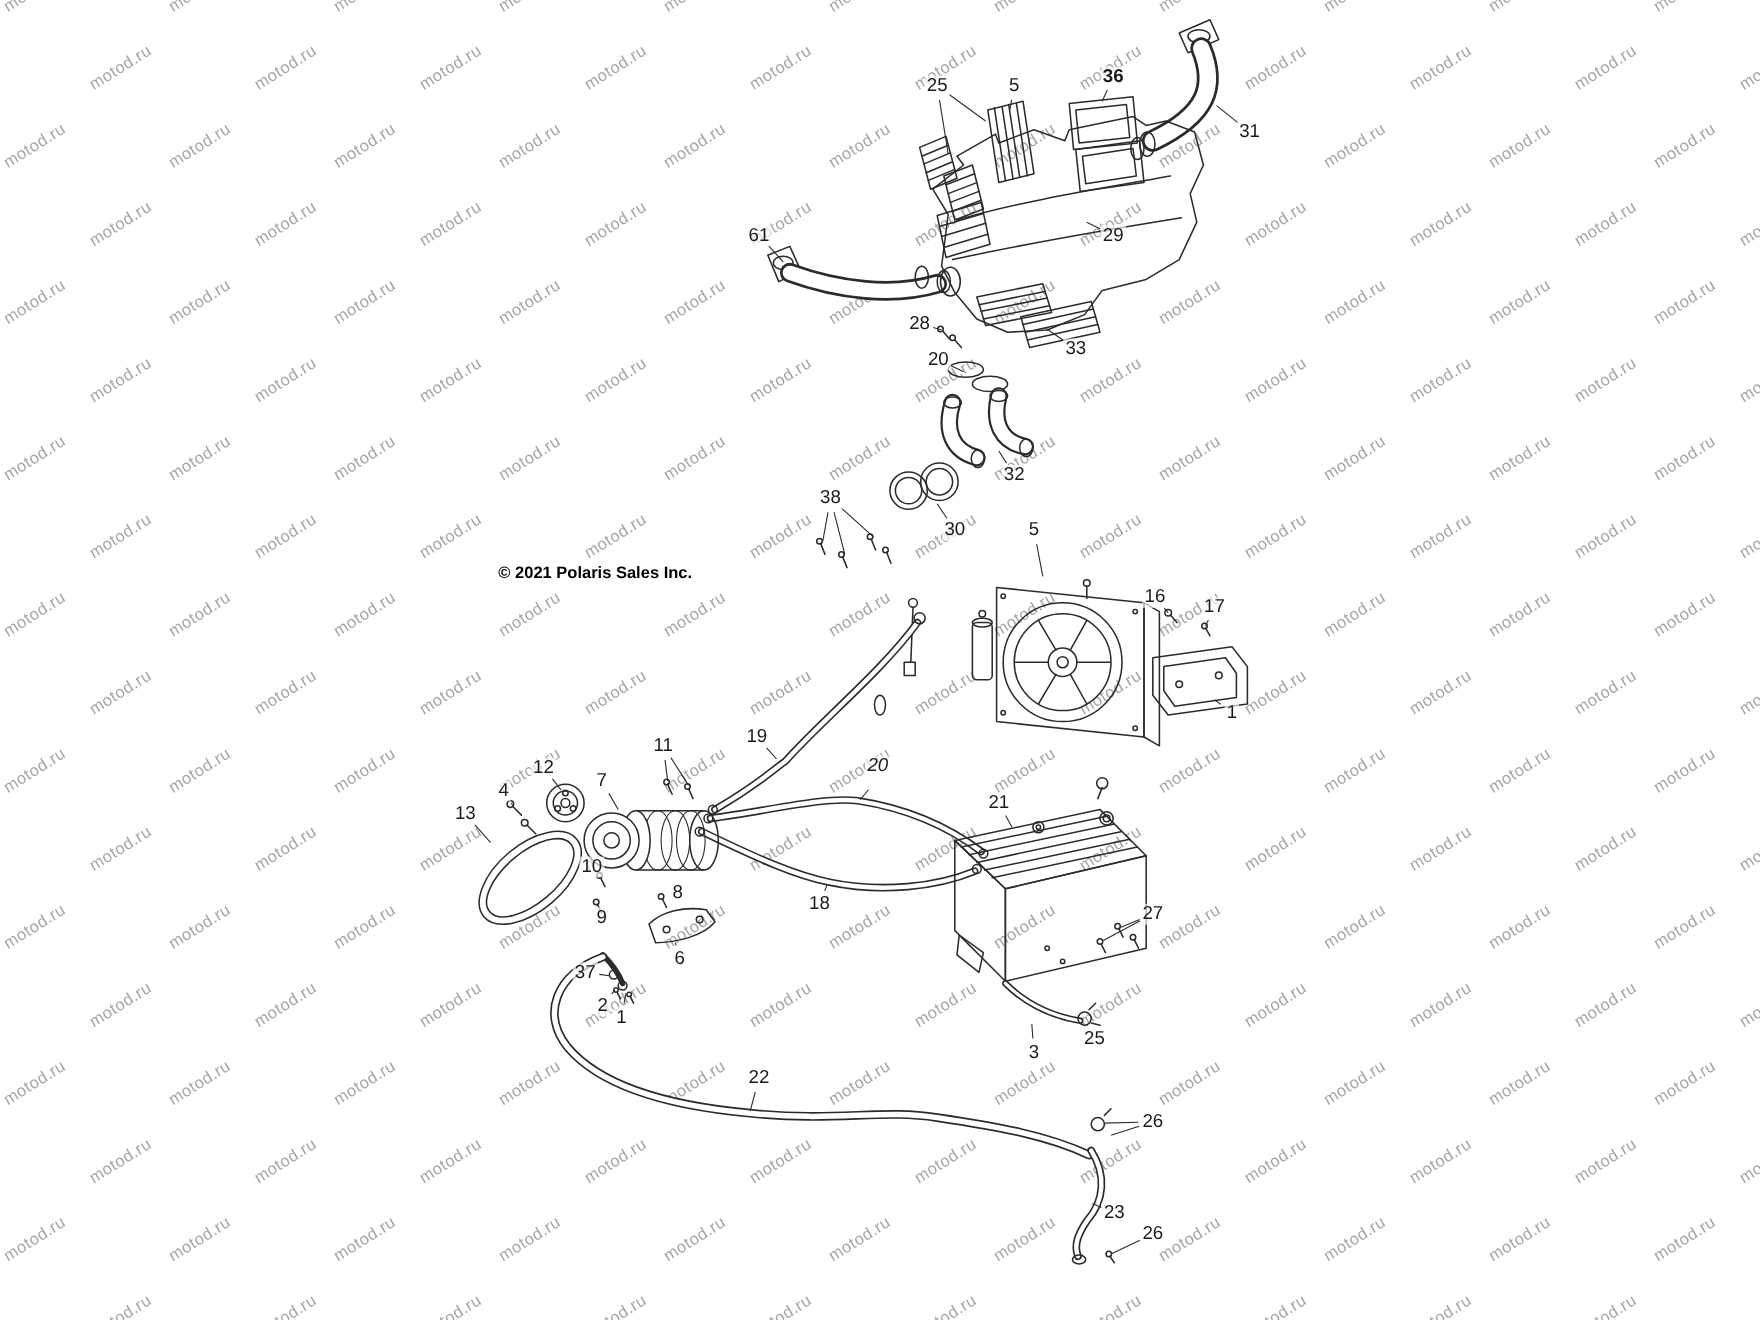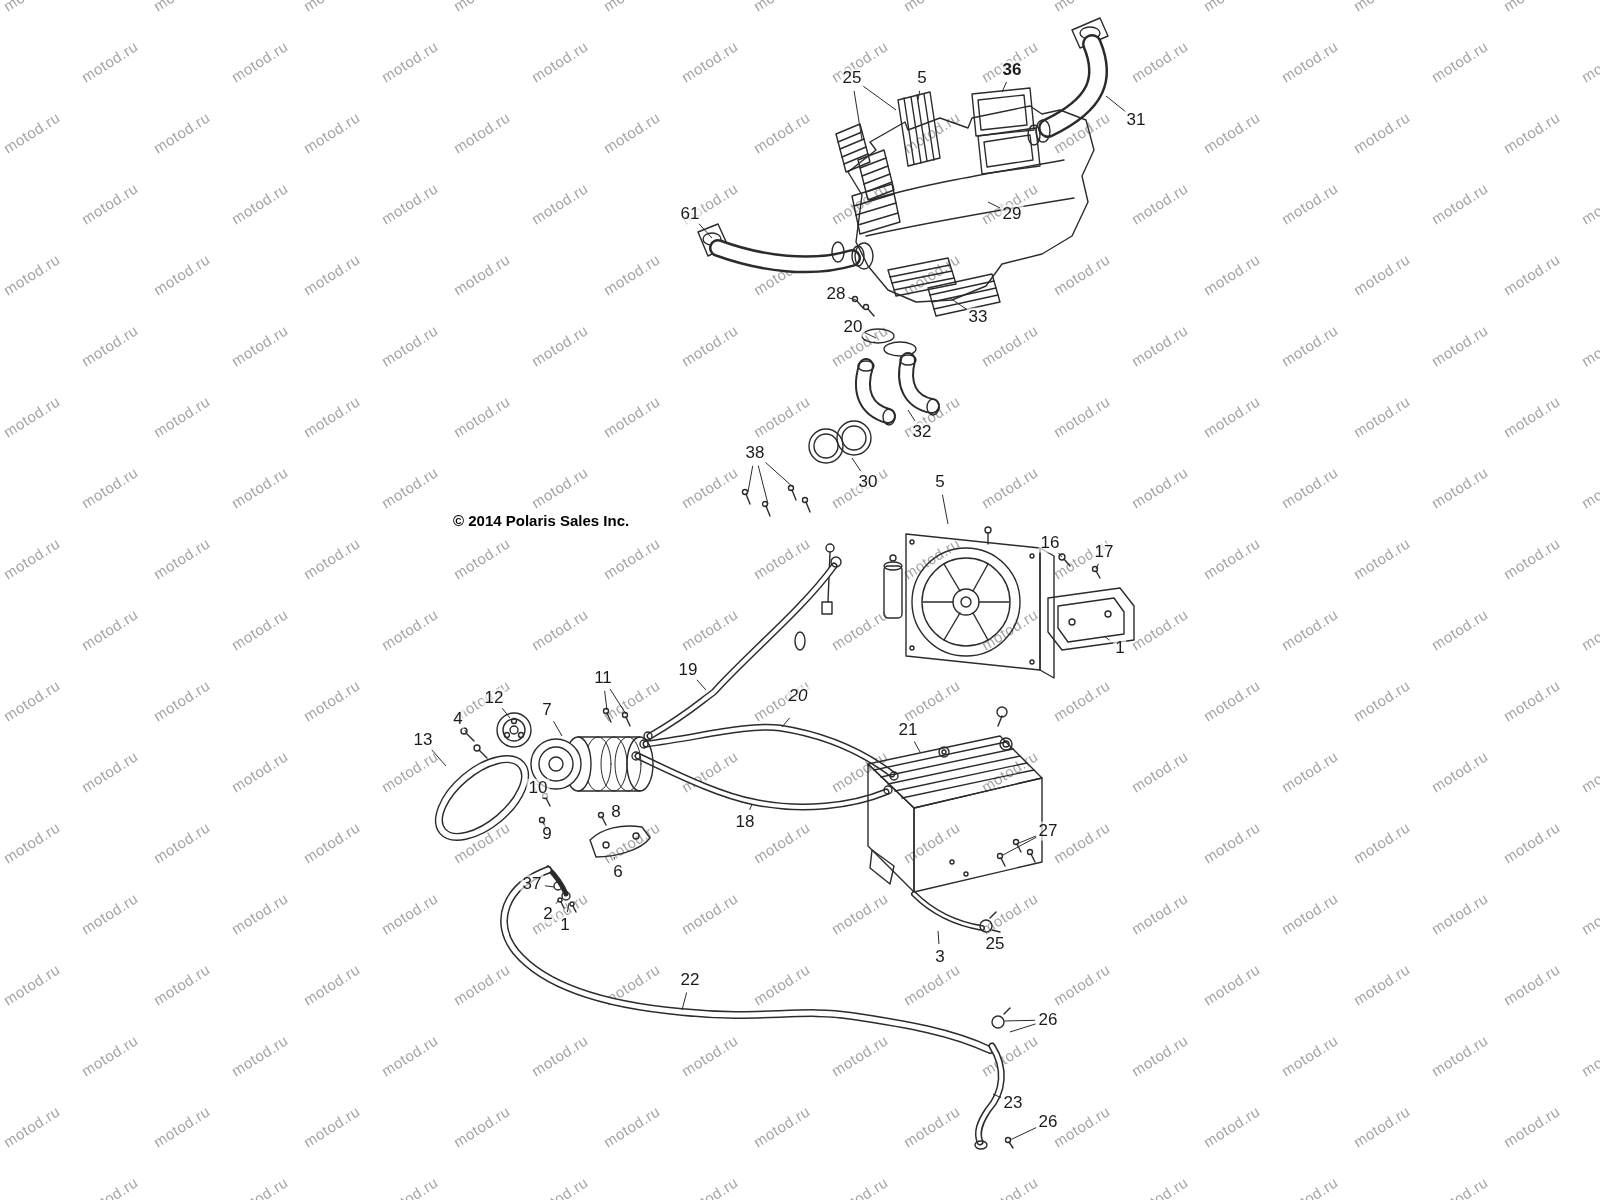--- a/index.html
+++ b/index.html
@@ -585,14 +585,14 @@
       <div class="callout" style="left: 565px; top: 925px;">1</div>
       <div class="callout" style="left: 745px; top: 822px;">18</div>
       <div class="callout" style="left: 940px; top: 957px;">3</div>
       <div class="callout" style="left: 995px; top: 944px;">25</div>
       <div class="callout" style="left: 690px; top: 980px;">22</div>
       <div class="callout" style="left: 1048px; top: 1020px;">26</div>
       <div class="callout" style="left: 1013px; top: 1103px;">23</div>
       <div class="callout" style="left: 1048px; top: 1122px;">26</div>
     </div>
 
-  <div class="copyright">© 2014 Polaris Sales Inc.</div>
+  <div class="copyright">© 2021 Polaris Sales Inc.</div>
 </div>
 
 </body></html>

